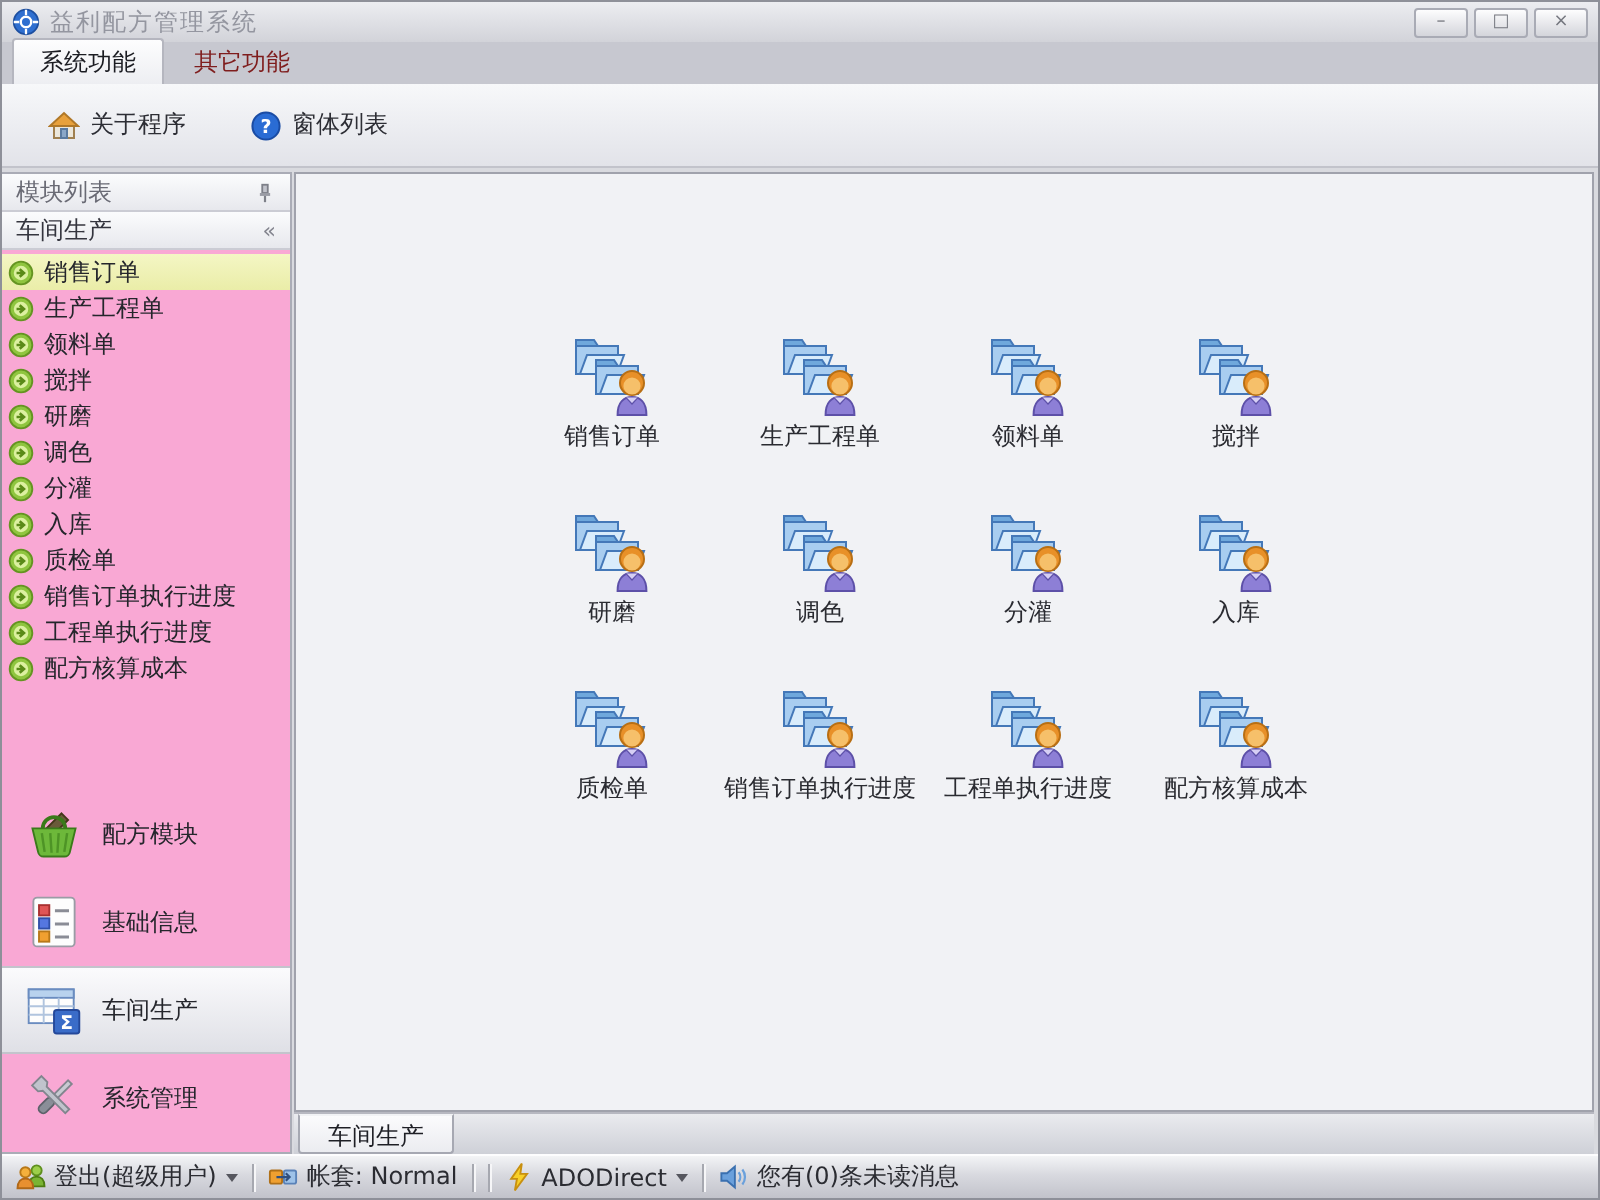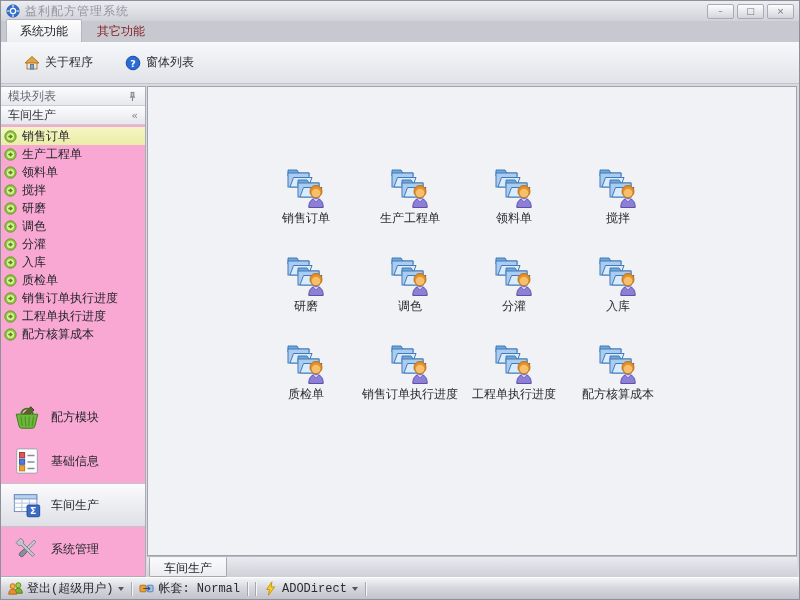--- a/index.html
+++ b/index.html
@@ -62,21 +62,21 @@
 
   
   .tabstrip { height:21px; flex:0 0 21px; background:linear-gradient(#eaebef,#ced0d7); border-top:1px solid #b7b8c1;
               display:flex; padding-left:2px; margin:0 2px 0 1px; }
   .btab { padding:2px 14px 0; background:linear-gradient(#fbfbfd,#ebecf0); border:1px solid #a6a8b2; border-top:1px solid #f1f2f5;
           border-radius:0 0 2px 2px; color:#1e1f25; }
 
   
   .statusbar { height:22px; flex:0 0 22px; border-top:1px solid #fdfdfe;
                background:linear-gradient(#f3f4f6 0%,#d8d9df 45%,#c2c3cb 100%);
-               display:flex; align-items:center; padding:0 7px; gap:7px; color:#2b2c32;font-family:Liberation Mono, monospace; }
+               display:flex; align-items:center; padding:0 7px; gap:7px; color:#2b2c32; }
   .sb-item { display:flex; align-items:center; gap:4px; }
   .sb-item svg { width:15px; height:15px; }
   .sb-sep { width:1px; height:14px; background:#a6a8b0; box-shadow:1px 0 0 #f6f6f8; }
 </style>
 </head>
 <body>
 
 <svg width="0" height="0" style="position:absolute">
   <defs>
     <symbol id="i-app" viewBox="0 0 16 16">
@@ -428,15 +428,21 @@
     <div class="sb-sep"></div>
     <div class="sb-sep"></div>
     <div class="sb-item">
       <svg>
           <use href="#i-bolt"></use>
         </svg>
       <span>ADODirect</span>
       <span class="drop-arrow"></span>
     </div>
     <div class="sb-sep"></div>
+    <div class="sb-item">
+      <svg>
+          <use href="#i-speaker"></use>
+        </svg>
+      <span>您有(0)条未读消息</span>
+    </div>
   </div>
 
 </div>
 
 </body></html>

